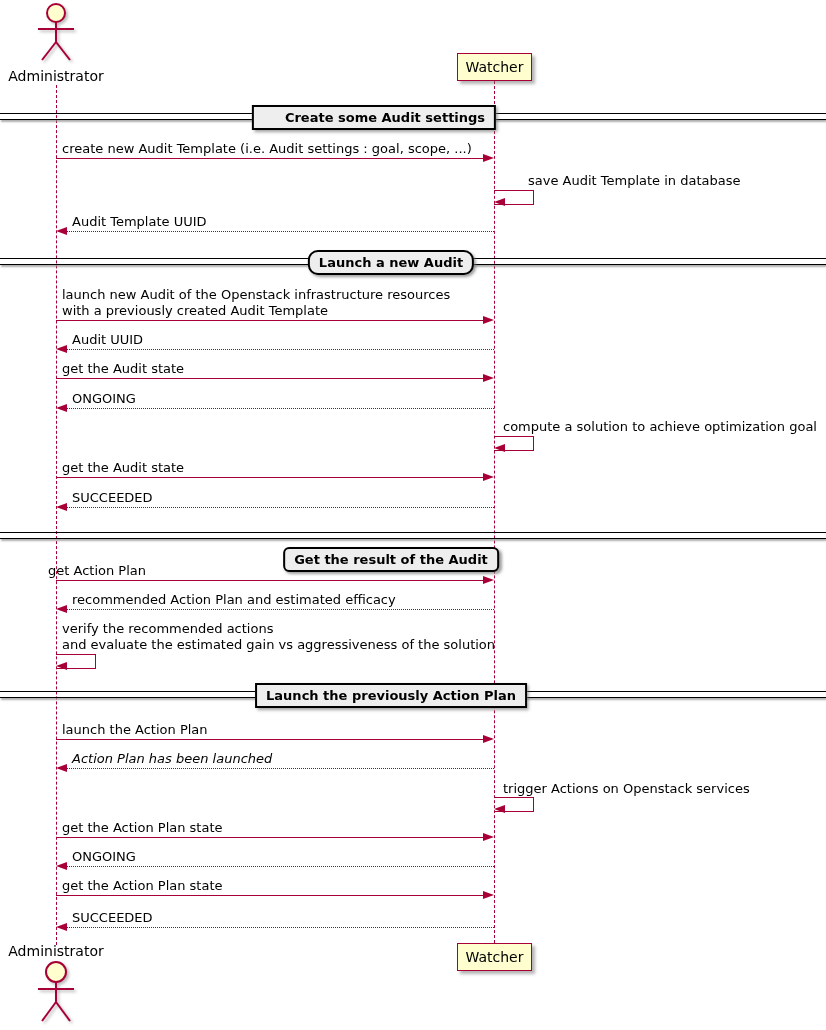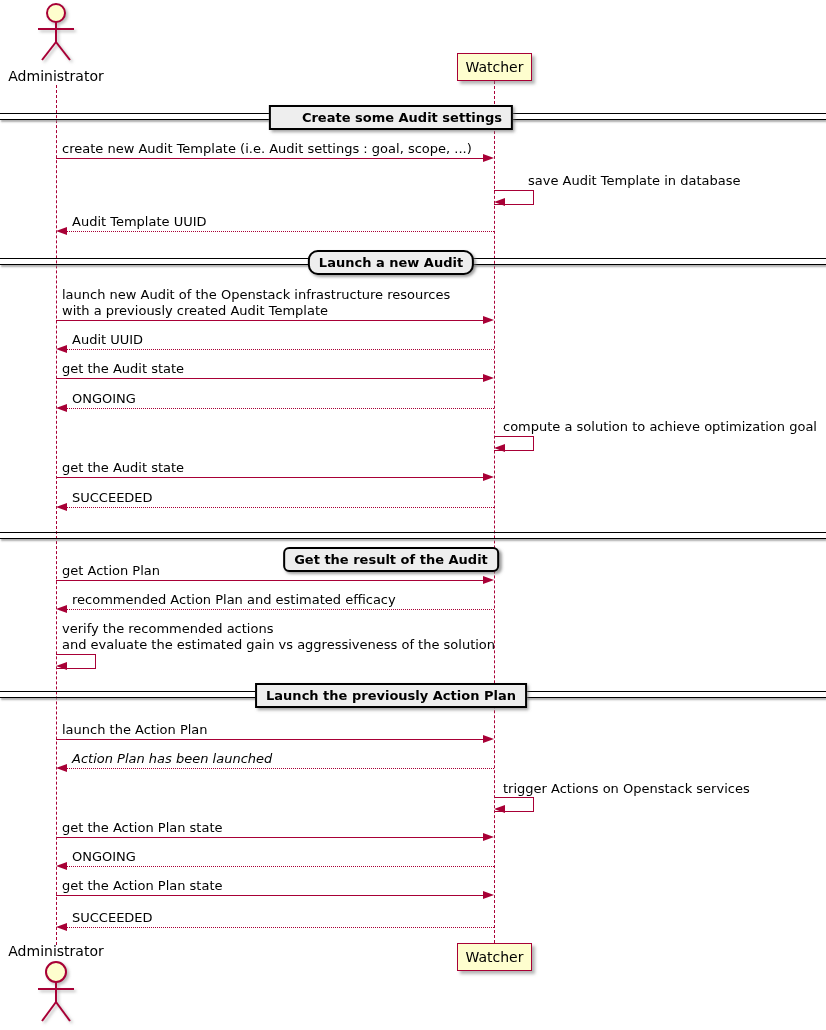--- a/index.html
+++ b/index.html
@@ -52,21 +52,21 @@
       <line x1="23" y1="40" x2="37" y2="58" stroke="#A80036" stroke-width="2"></line>
     </svg>
   </div>
   <div class="actor-label" style="left:56px;top:68px;">Administrator</div>
 
   <div class="pbox" style="left:457px;top:53px;width:73px;height:26px;">
     <span>Watcher</span>
   </div>
 
   <div class="divband" style="top:113px;"></div>
-  <div class="divbox" style="left:391px;top:105px;padding-left:31px;">Create some Audit settings</div>
+  <div class="divbox" style="left:374px;top:105px;padding-left:31px;">Create some Audit settings</div>
 
   <div class="lbl" style="left:62px;top:141px;">create new Audit Template (i.e. Audit settings : goal, scope, ...)</div>
   <div class="arrow" style="left:56px;top:158px;width:428px;"></div>
   <div class="ah-r" style="left:483px;top:154px;"></div>
 
   <div class="lbl" style="left:528px;top:173px;">save Audit Template in database</div>
   <div class="selfloop" style="left:494px;top:190px;"></div>
   <div class="ah-l" style="left:494px;top:198px;"></div>
 
   <div class="lbl" style="left:72px;top:214px;">Audit Template UUID</div>
@@ -101,21 +101,21 @@
   <div class="arrow" style="left:56px;top:477px;width:428px;"></div>
   <div class="ah-r" style="left:483px;top:473px;"></div>
 
   <div class="lbl" style="left:72px;top:490px;">SUCCEEDED</div>
   <div class="arrow dotted" style="left:67px;top:507px;width:427px;"></div>
   <div class="ah-l" style="left:56px;top:503px;"></div>
 
   <div class="divband" style="top:532px;"></div>
   <div class="divbox" style="left:391px;top:547px;border-radius:6px;">Get the result of the Audit</div>
 
-  <div class="lbl" style="left:62px;top:563px;text-align:center;">get Action Plan</div>
+  <div class="lbl" style="left:48px;top:563px;text-align:center;">get Action Plan</div>
   <div class="arrow" style="left:56px;top:580px;width:428px;"></div>
   <div class="ah-r" style="left:483px;top:576px;"></div>
 
   <div class="lbl" style="left:72px;top:592px;">recommended Action Plan and estimated efficacy</div>
   <div class="arrow dotted" style="left:67px;top:609px;width:427px;"></div>
   <div class="ah-l" style="left:56px;top:605px;"></div>
 
   <div class="lbl" style="left:62px;top:621px;">verify the recommended actions
 and evaluate the estimated gain vs aggressiveness of the solution</div>
   <div class="selfloop" style="left:56px;top:654px;"></div>

